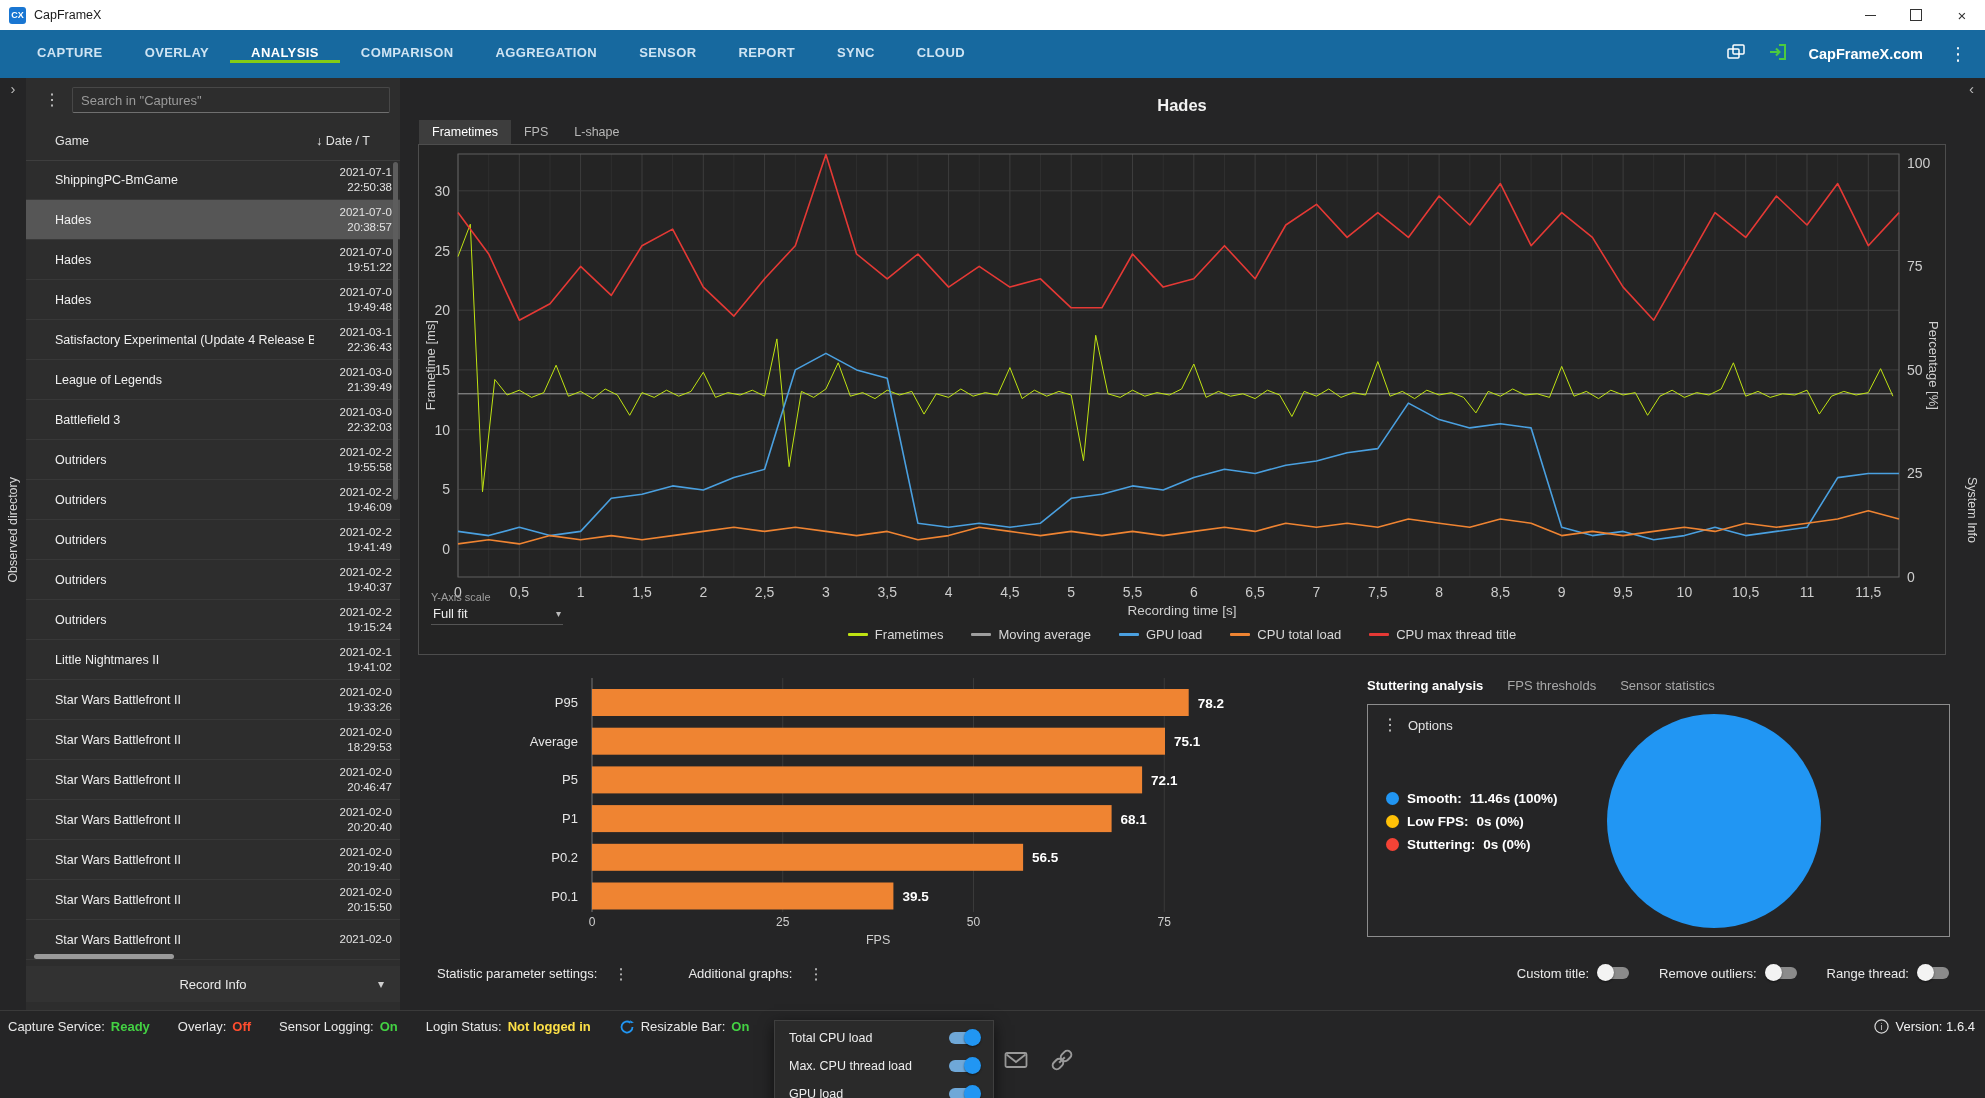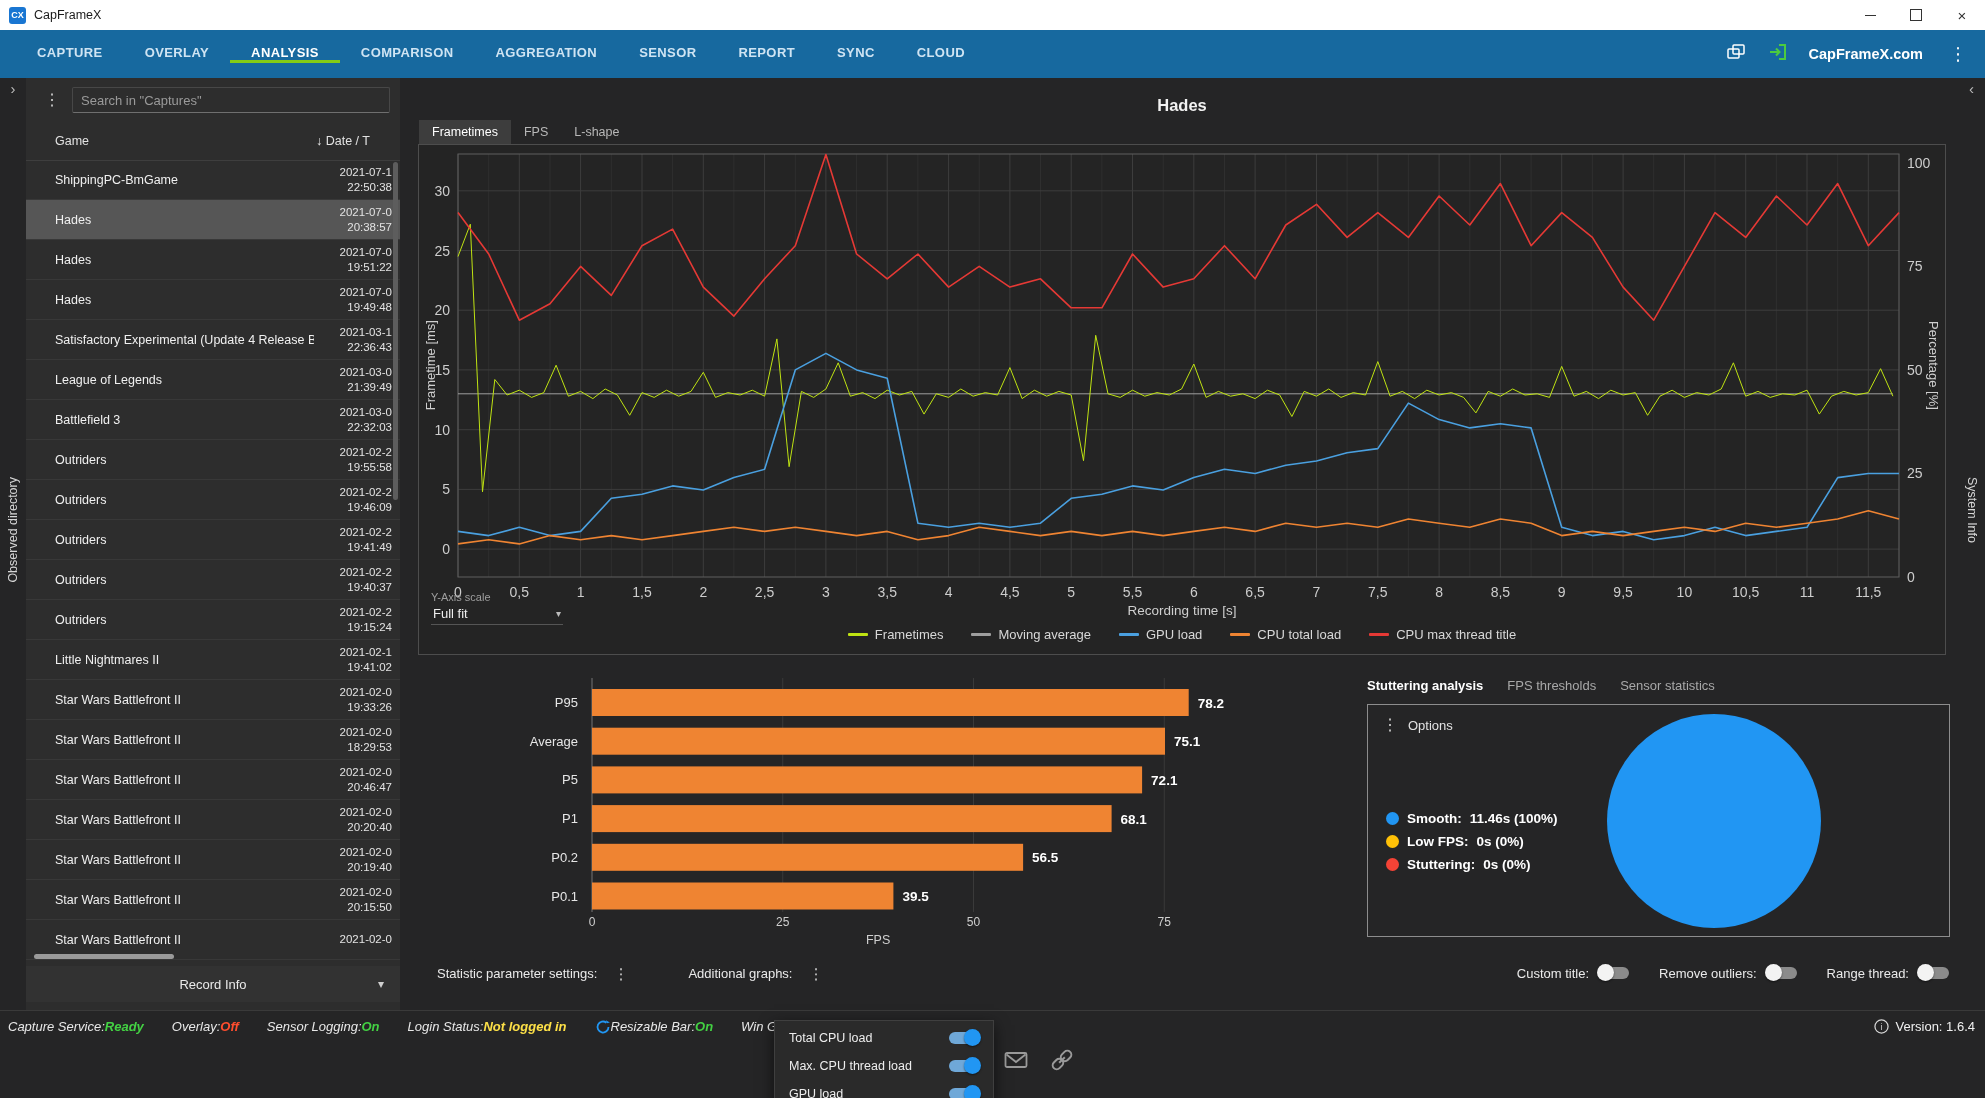--- a/index.html
+++ b/index.html
@@ -69,21 +69,21 @@
 
   
   .bar-chart-wrap{position:absolute;left:420px;top:660px;width:960px;height:292px;}
 
   
   .stutter-tabs{position:absolute;left:1367px;top:672px;height:26px;display:flex;gap:24px;align-items:center;}
   .stutter-tab{font-size:13px;color:#a8a8a8;}
   .stutter-tab.active{color:#ffffff;font-weight:bold;}
   .stutter-box{position:absolute;left:1367px;top:704px;width:583px;height:233px;border:1px solid #8d8d8d;background:#252526;box-sizing:border-box;}
   .options-row{position:absolute;left:14px;top:12px;display:flex;align-items:center;gap:10px;font-size:13px;color:#e2e2e2;}
-  .stutter-legend{position:absolute;left:18px;top:86px;display:flex;flex-direction:column;gap:8px;margin-top:20px;}
+  .stutter-legend{position:absolute;left:18px;top:86px;display:flex;flex-direction:column;gap:8px;}
   .stutter-li{display:flex;align-items:center;gap:8px;font-size:13.5px;font-weight:bold;color:#ffffff;}
   .stutter-dot{width:13px;height:13px;border-radius:50%;}
   .pie-wrap{position:absolute;left:238px;top:8px;width:216px;height:216px;}
 
   
   .controls-row{position:absolute;left:420px;right:36px;top:956px;height:34px;display:flex;align-items:center;justify-content:space-between;}
   .left-controls{display:flex;align-items:center;padding-left:17px;font-size:13px;color:#eaeaea;text-align:right;}
   .left-controls .kebab{margin-left:16px;margin-right:60px;font-size:15px;}
   .right-controls{display:flex;align-items:center;gap:30px;}
   .toggle-group{display:flex;align-items:center;gap:10px;font-size:13px;color:#eaeaea;}
@@ -93,21 +93,21 @@
   .switch.off .knob{left:-2px;background:#f3f3f3;}
   .switch.on{background:#6fa8d8;}
   .switch.on .knob{right:-2px;background:#2196f3;}
 
   
   .popup{position:absolute;left:774px;top:1004px;width:218px;background:#2a2a2a;border:1px solid #3f3f3f;box-shadow:0 5px 14px rgba(0,0,0,.6);z-index:50;padding:3px 0;margin-top:16px;}
   .popup-row{height:28px;display:flex;align-items:center;justify-content:space-between;padding:0 14px 0 14px;font-size:12.5px;color:#ededed;}
 
   
   .statusbar{position:absolute;left:0;right:0;top:1010px;height:32px;display:flex;align-items:center;gap:28px;padding-left:8px;border-top:1px solid #3a3a3a;font-size:13px;background:#252526;box-sizing:border-box;}
-  .status-item{display:flex;align-items:center;white-space:nowrap;font-style:italic;}
+  .status-item{display:flex;align-items:center;gap:6px;white-space:nowrap;}
   .status-label{color:#e8e8e8;}
   .status-value{font-weight:bold;}
   .version-wrap{position:absolute;right:10px;display:flex;align-items:center;gap:7px;font-size:13px;color:#f0f0f0;}
 
   
   .footer-icons{position:absolute;left:0;right:0;top:1046px;display:flex;justify-content:center;gap:18px;align-items:center;}
   .f-icon{width:28px;height:28px;display:flex;align-items:center;justify-content:center;}
 </style>
 </head>
 <body>

